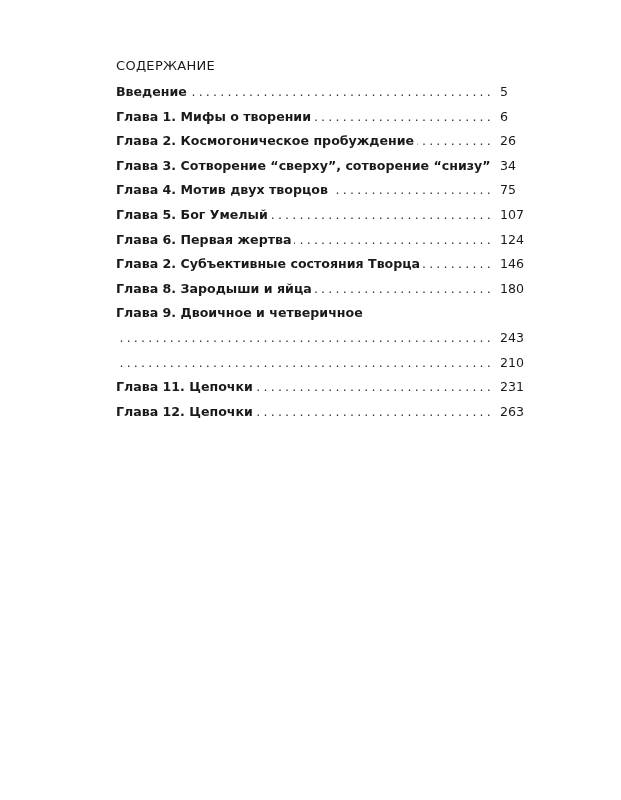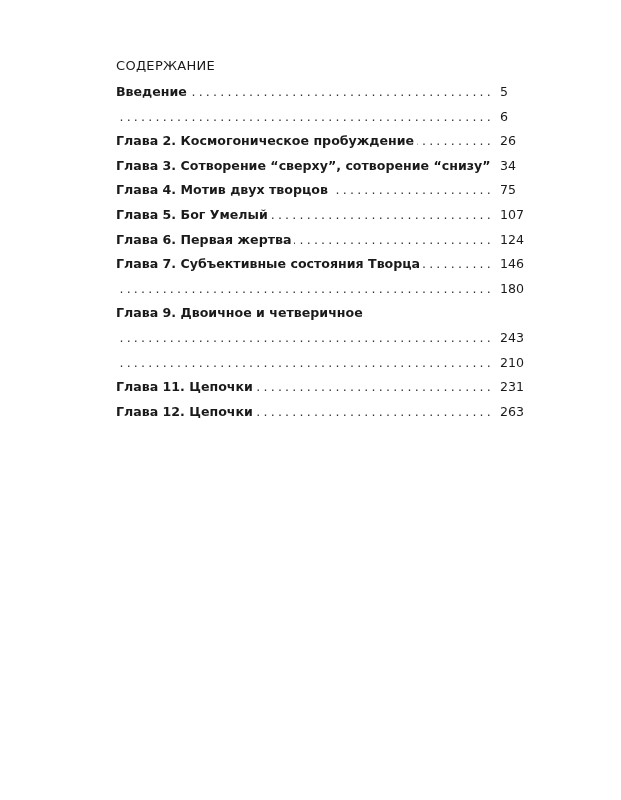--- a/index.html
+++ b/index.html
@@ -32,20 +32,21 @@
 
 <div class="page">
   <div class="toc-title">СОДЕРЖАНИЕ</div>
   <ul class="toc-list">
     <li class="toc-entry">
       <span class="label">Введение</span>
       <span class="leader">........................................................................................................</span>
       <span class="page-num">5</span>
     </li>
     <li class="toc-entry">
+      <span class="label">Глава 1. Мифы о творении</span>
       <span class="leader">........................................................................................................</span>
       <span class="page-num">6</span>
     </li>
     <li class="toc-entry">
       <span class="label">Глава 2. Космогоническое пробуждение</span>
       <span class="leader">........................................................................................................</span>
       <span class="page-num">26</span>
     </li>
     <li class="toc-entry">
       <span class="label">Глава 3. Сотворение “сверху”, сотворение “снизу”</span>
@@ -61,25 +62,26 @@
       <span class="label">Глава 5. Бог Умелый</span>
       <span class="leader">........................................................................................................</span>
       <span class="page-num">107</span>
     </li>
     <li class="toc-entry">
       <span class="label">Глава 6. Первая жертва</span>
       <span class="leader">........................................................................................................</span>
       <span class="page-num">124</span>
     </li>
     <li class="toc-entry">
-      <span class="label">Глава 7. Субъективные состояния Творца</span>
+      <span class="label">Глава 2. Субъективные состояния Творца</span>
       <span class="leader">........................................................................................................</span>
       <span class="page-num">146</span>
     </li>
     <li class="toc-entry">
+      <span class="label">Глава 8. Зародыши и яйца</span>
       <span class="leader">........................................................................................................</span>
       <span class="page-num">180</span>
     </li>
     <li class="toc-entry first-line">
       <span class="label">Глава 9. Двоичное и четверичное</span>
 
       <span class="page-num"></span>
     </li>
     <li class="toc-entry">
       <span class="leader">........................................................................................................</span>

